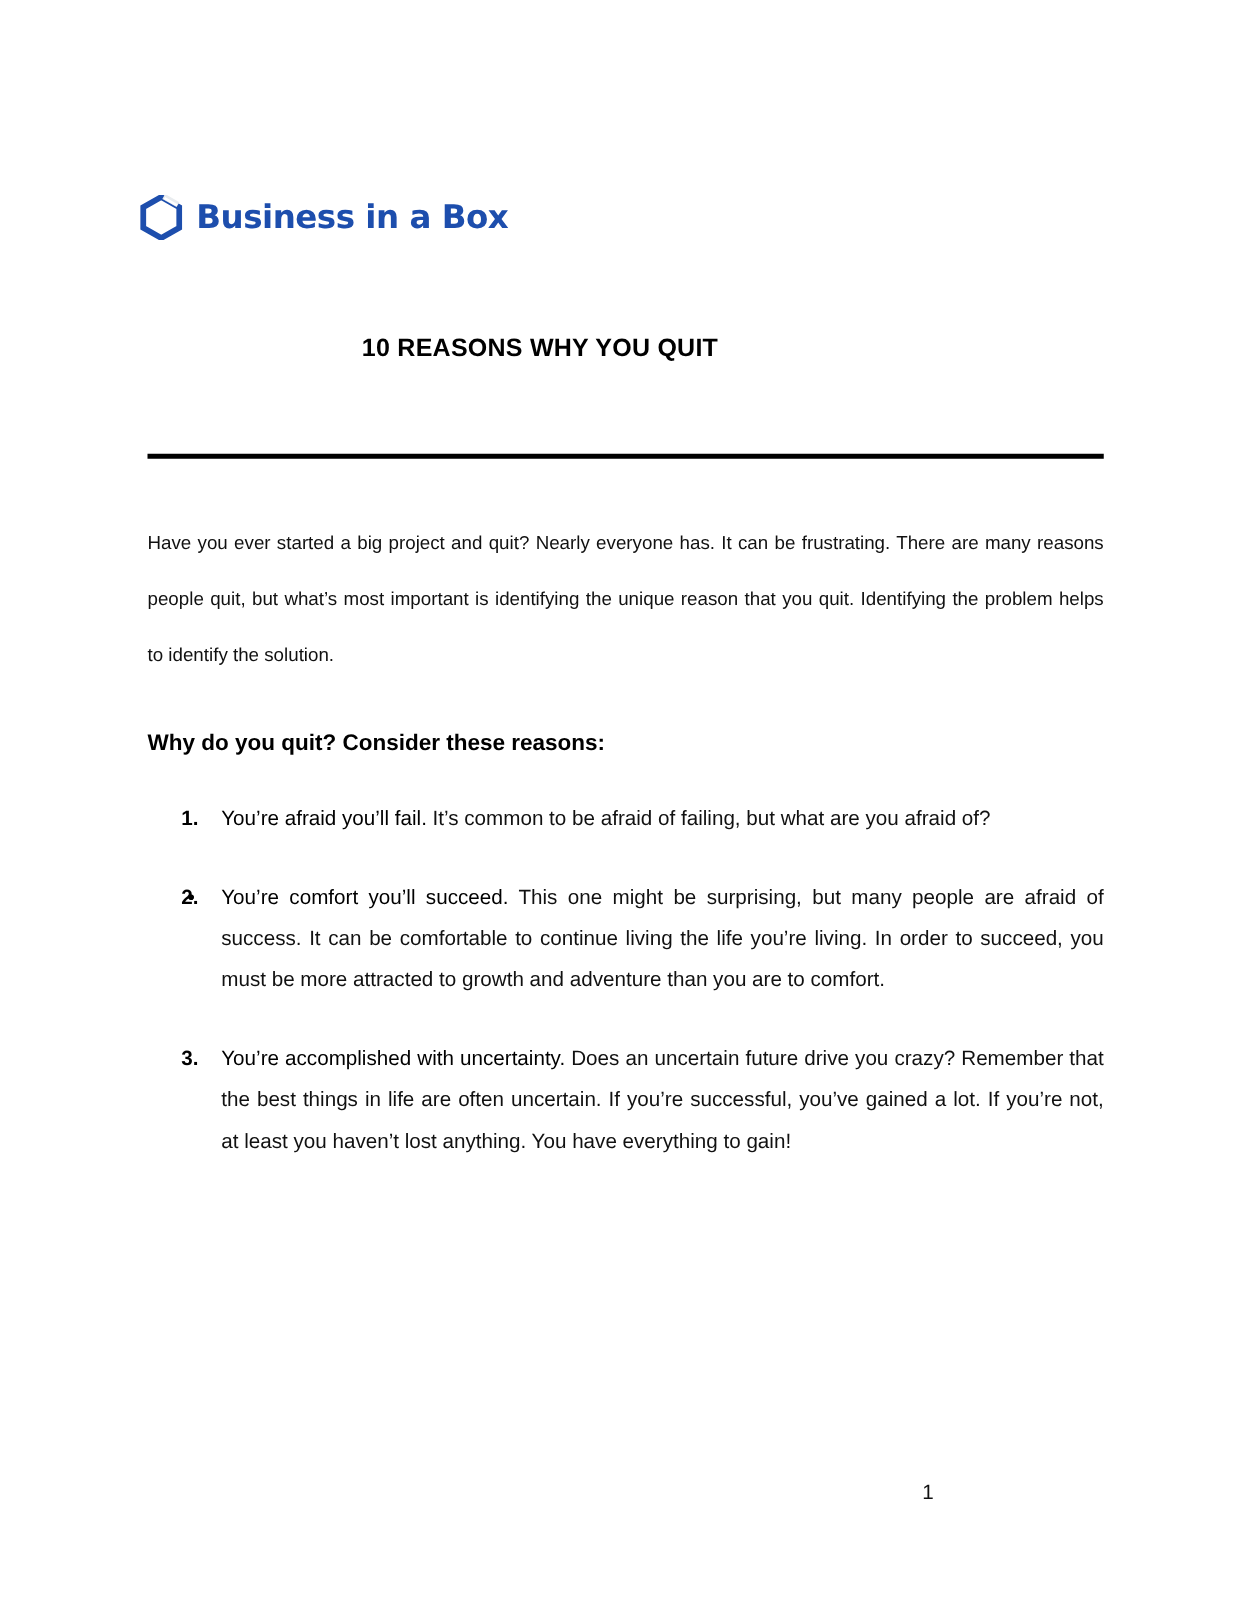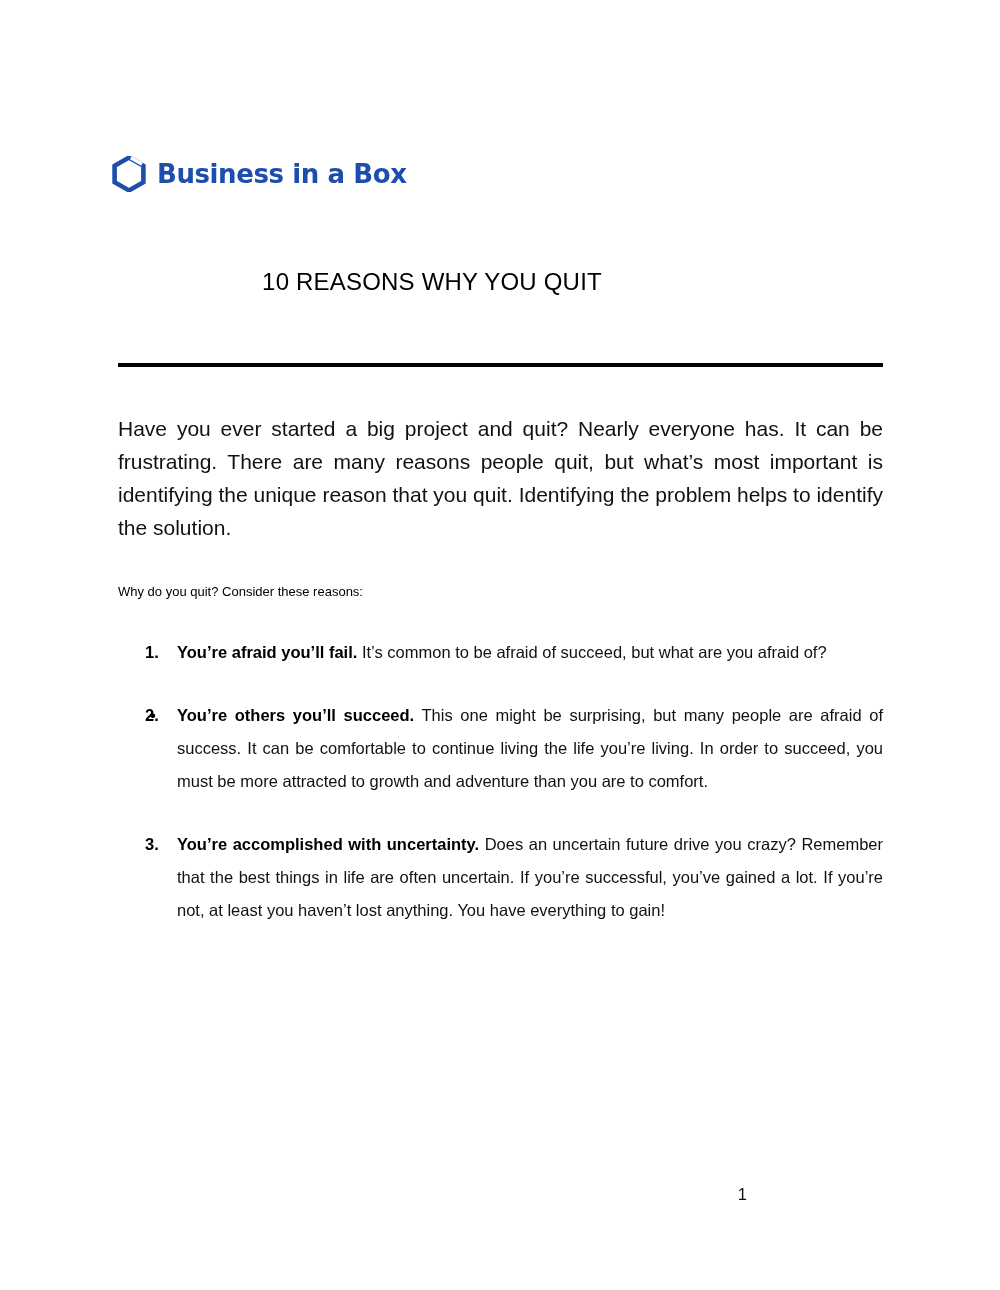--- a/index.html
+++ b/index.html
@@ -51,22 +51,22 @@
   }
 
   
   .doc-title {
     position: absolute;
     left: 0;
     right: 0;
     top: 268px;
     text-align: center;
     font-family: "Liberation Sans", sans-serif;
-    font-size: 24px;
-    font-weight: normal;
+    font-size: 20px;
+    font-weight: bold;
     letter-spacing: 0.2px;
     color: #000000;
     margin: 0;
   }
 
   
   .divider {
     position: absolute;
     left: 118px;
     top: 363px;
@@ -78,33 +78,33 @@
   
   .content {
     position: absolute;
     left: 118px;
     top: 412px;
     width: 765px;
   }
 
   p.para {
     margin: 0 0 31px 0;
-    font-size: 21px;
-    line-height: 33px;
+    font-size: 15px;
+    line-height: 45px;
     text-align: justify;
     text-justify: inter-word;
     color: #111111;
   }
   p.para:last-child { margin-bottom: 0; }
 
   p.lead-bold {
     margin: 0 0 28px 0;
-    font-size: 13px;
-    line-height: 33px;
-    font-weight: normal;
+    font-size: 18px;
+    line-height: 33px;
+    font-weight: bold;
     color: #000000;
   }
 
   
   .num-item {
     position: relative;
     padding-left: 59px;
     margin-bottom: 30px;
     font-size: 16.5px;
     line-height: 33px;
@@ -116,21 +116,21 @@
     position: absolute;
     left: 27px;
     top: 0;
     font-weight: bold;
     font-size: 16.5px;
     line-height: 33px;
     text-align: left;
     color: #000000;
   }
   .num-item .lead {
-    font-weight: bold;
+    font-weight: normal;
     color: #000000;
   }
 
   
   .bul-item {
     position: relative;
     padding-left: 59px;
     margin-bottom: 30px;
     font-size: 16.5px;
     line-height: 33px;
@@ -180,34 +180,34 @@
 
   <div class="content">
 
     <p class="para">Have you ever started a big project and quit? Nearly everyone has. It can be frustrating. There are many reasons people quit, but what’s most important is identifying the unique reason that you quit. Identifying the problem helps to identify the solution.</p>
 
 
     <p class="lead-bold">Why do you quit? Consider these reasons:</p>
 
     <div class="num-item no-justify">
       <span class="marker">1.</span>
-      <span class="lead">You’re afraid you’ll fail.</span><span> It’s common to be afraid of succeed, but what are you afraid of?</span>
+      <span class="lead">You’re afraid you’ll fail.</span><span> It’s common to be afraid of failing, but what are you afraid of?</span>
     </div>
 
     <div class="bul-item">
       <span class="marker">•</span>
     </div>
 
     <div class="bul-item">
       <span class="marker">•</span>
     </div>
 
     <div class="num-item">
       <span class="marker">2.</span>
-      <span class="lead">You’re others you’ll succeed.</span><span> This one might be surprising, but many people are afraid of success. It can be comfortable to continue living the life you’re living. In order to succeed, you must be more attracted to growth and adventure than you are to comfort.</span>
+      <span class="lead">You’re comfort you’ll succeed.</span><span> This one might be surprising, but many people are afraid of success. It can be comfortable to continue living the life you’re living. In order to succeed, you must be more attracted to growth and adventure than you are to comfort.</span>
     </div>
 
     <div class="num-item">
       <span class="marker">3.</span>
       <span class="lead">You’re accomplished with uncertainty.</span><span> Does an uncertain future drive you crazy? Remember that the best things in life are often uncertain. If you’re successful, you’ve gained a lot. If you’re not, at least you haven’t lost anything. You have everything to gain!</span>
     </div>
 
   </div>
 
   <div class="page-number">1</div>

